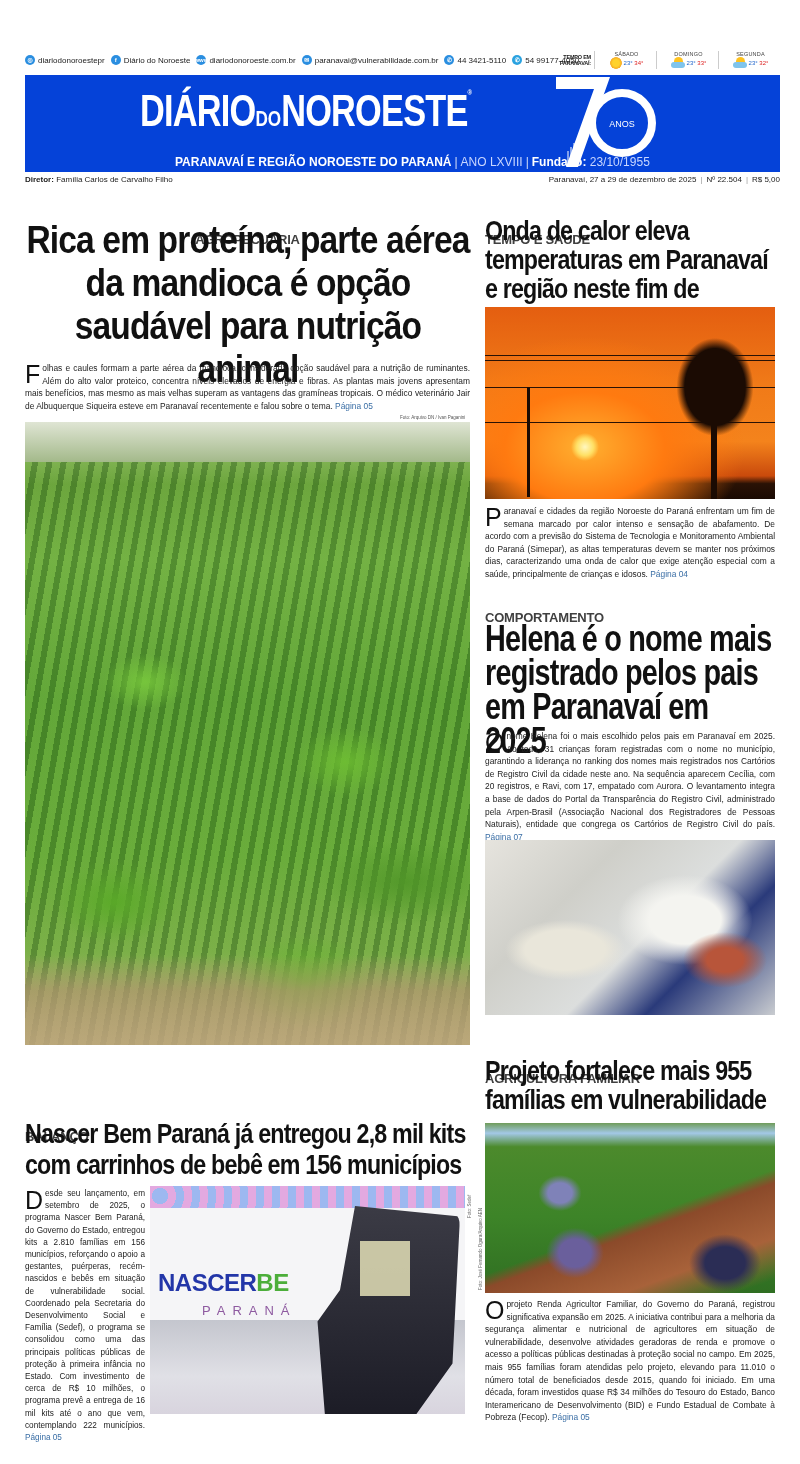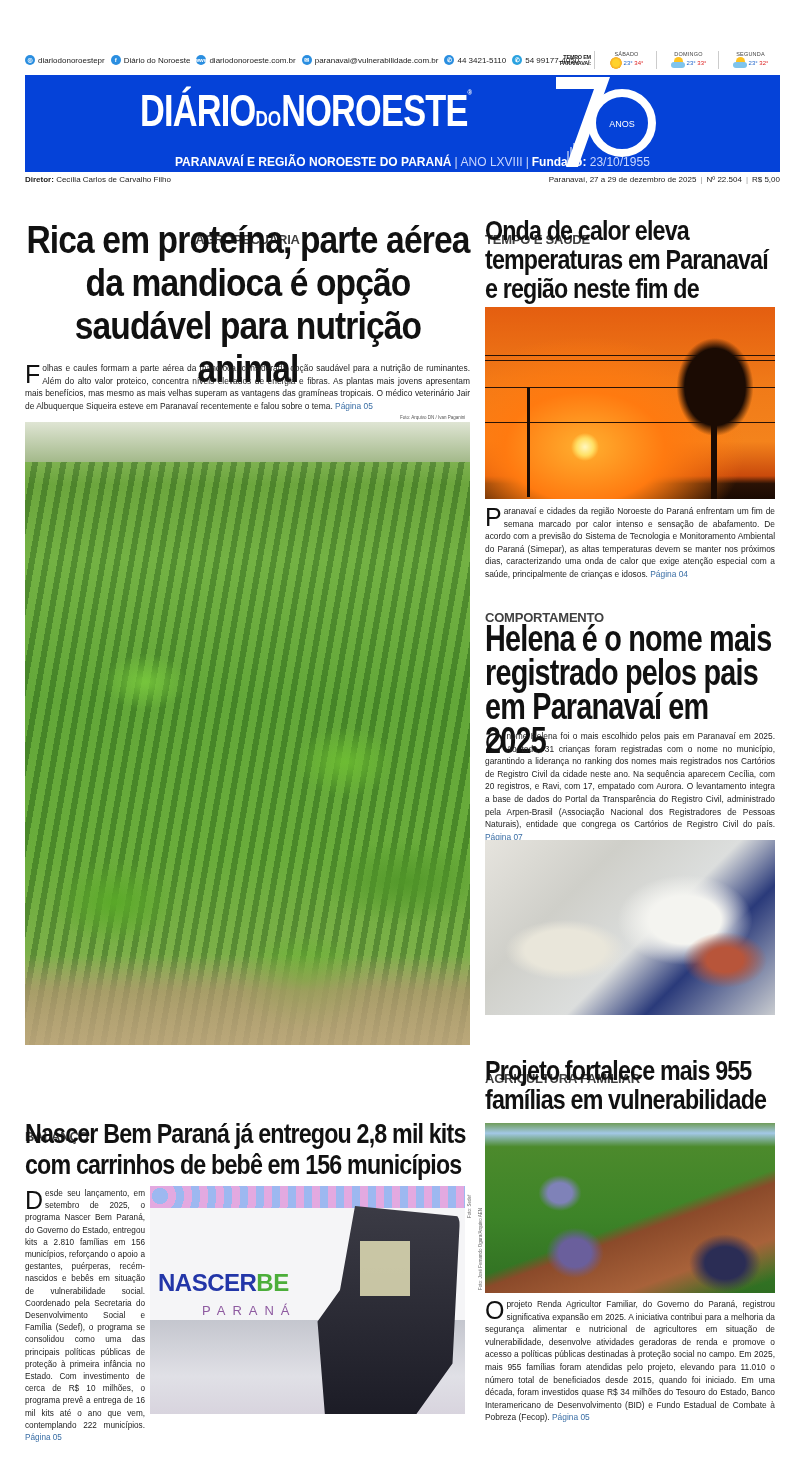--- a/index.html
+++ b/index.html
@@ -183,21 +183,21 @@
         <line x1="23" y1="76" x2="23" y2="96"></line>
         <line x1="26" y1="72" x2="26" y2="96"></line>
       </g>
   </svg>
   <div class="tagline">
     <b>PARANAVAÍ E REGIÃO NOROESTE DO PARANÁ</b><span class="sep">|</span><span class="muted">ANO LXVIII</span><span class="sep">|</span><b>Fundado:</b> <span class="muted">23/10/1955</span>
   </div>
 </div>
 
 <div class="meta">
-  <span><b>Diretor:</b> <span>Cecília Carlos de Carvalho Filho</span></span>
+  <span><b>Diretor:</b> <span>Família Carlos de Carvalho Filho</span></span>
   <span><span>Paranavaí, 27 a 29 de dezembro de 2025</span><span class="sep">|</span><span>Nº 22.504</span><span class="sep">|</span><span>R$ 5,00</span></span>
 </div>
 
 <div class="main-kicker kicker center">AGROPECUÁRIA</div>
 <div class="main-headline headline">Rica em proteína, parte aérea da mandioca é opção saudável para nutrição animal</div>
 <div class="main-body body">
   <span class="dropcap">F</span><span>olhas e caules formam a parte aérea da mandioca, considerada opção saudável para a nutrição de ruminantes. Além do alto valor proteico, concentra níveis elevados de energia e fibras. As plantas mais jovens apresentam mais benefícios, mas mesmo as mais velhas superam as vantagens das gramíneas tropicais. O médico veterinário Jair de Albuquerque Siqueira esteve em Paranavaí recentemente e falou sobre o tema.</span> <span class="pg">Página 05</span>
 </div>
 <div class="main-credit credit">Foto: Arquivo DN / Ivan Paganini</div>
 <div class="img cassava">

